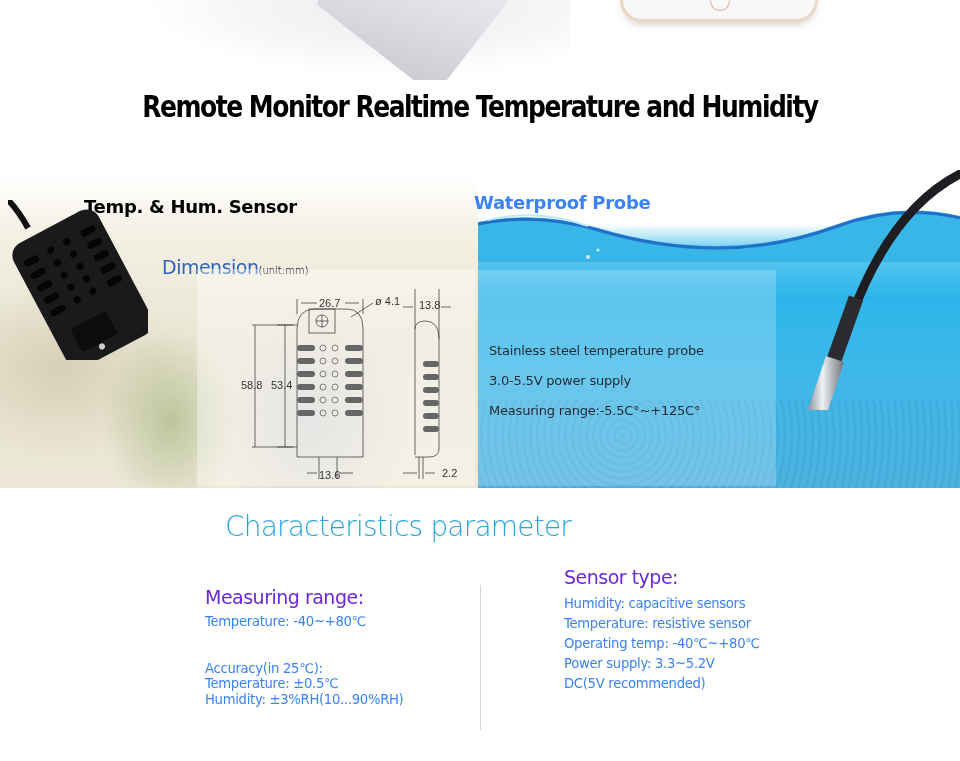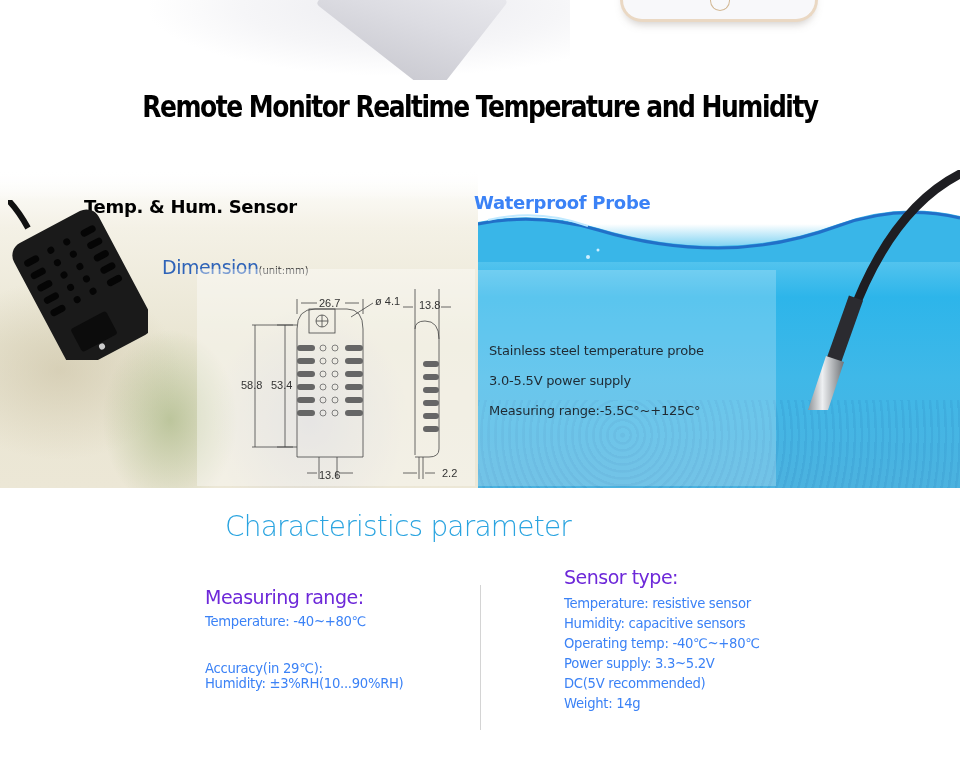--- a/index.html
+++ b/index.html
@@ -225,27 +225,27 @@
     <path d="M66 186 L84 192 L66 246 L48 240 Z" fill="url(#steel)"></path>
   </svg>
 </div>
 
 <h2 class="char-title">Characteristics parameter</h2>
 
 <div class="col col-left">
   <div class="col-head">Measuring range:</div>
   <div class="col-line">Temperature: -40~+80℃</div>
   <div class="gap"></div>
-  <div class="col-line">Accuracy(in 29℃):</div>
+  <div class="col-line">Accuracy(in 25℃):</div>
+  <div class="col-line">Temperature: ±0.5℃</div>
   <div class="col-line">Humidity: ±3%RH(10...90%RH)</div>
 </div>
 
 <div class="divider"></div>
 
 <div class="col col-right">
   <div class="col-head">Sensor type:</div>
+  <div class="col-line">Humidity: capacitive sensors</div>
   <div class="col-line">Temperature: resistive sensor</div>
-  <div class="col-line">Humidity: capacitive sensors</div>
   <div class="col-line">Operating temp: -40℃~+80℃</div>
   <div class="col-line">Power supply: 3.3~5.2V</div>
   <div class="col-line">DC(5V recommended)</div>
-  <div class="col-line">Weight: 14g</div>
 </div>
 
 </body></html>

